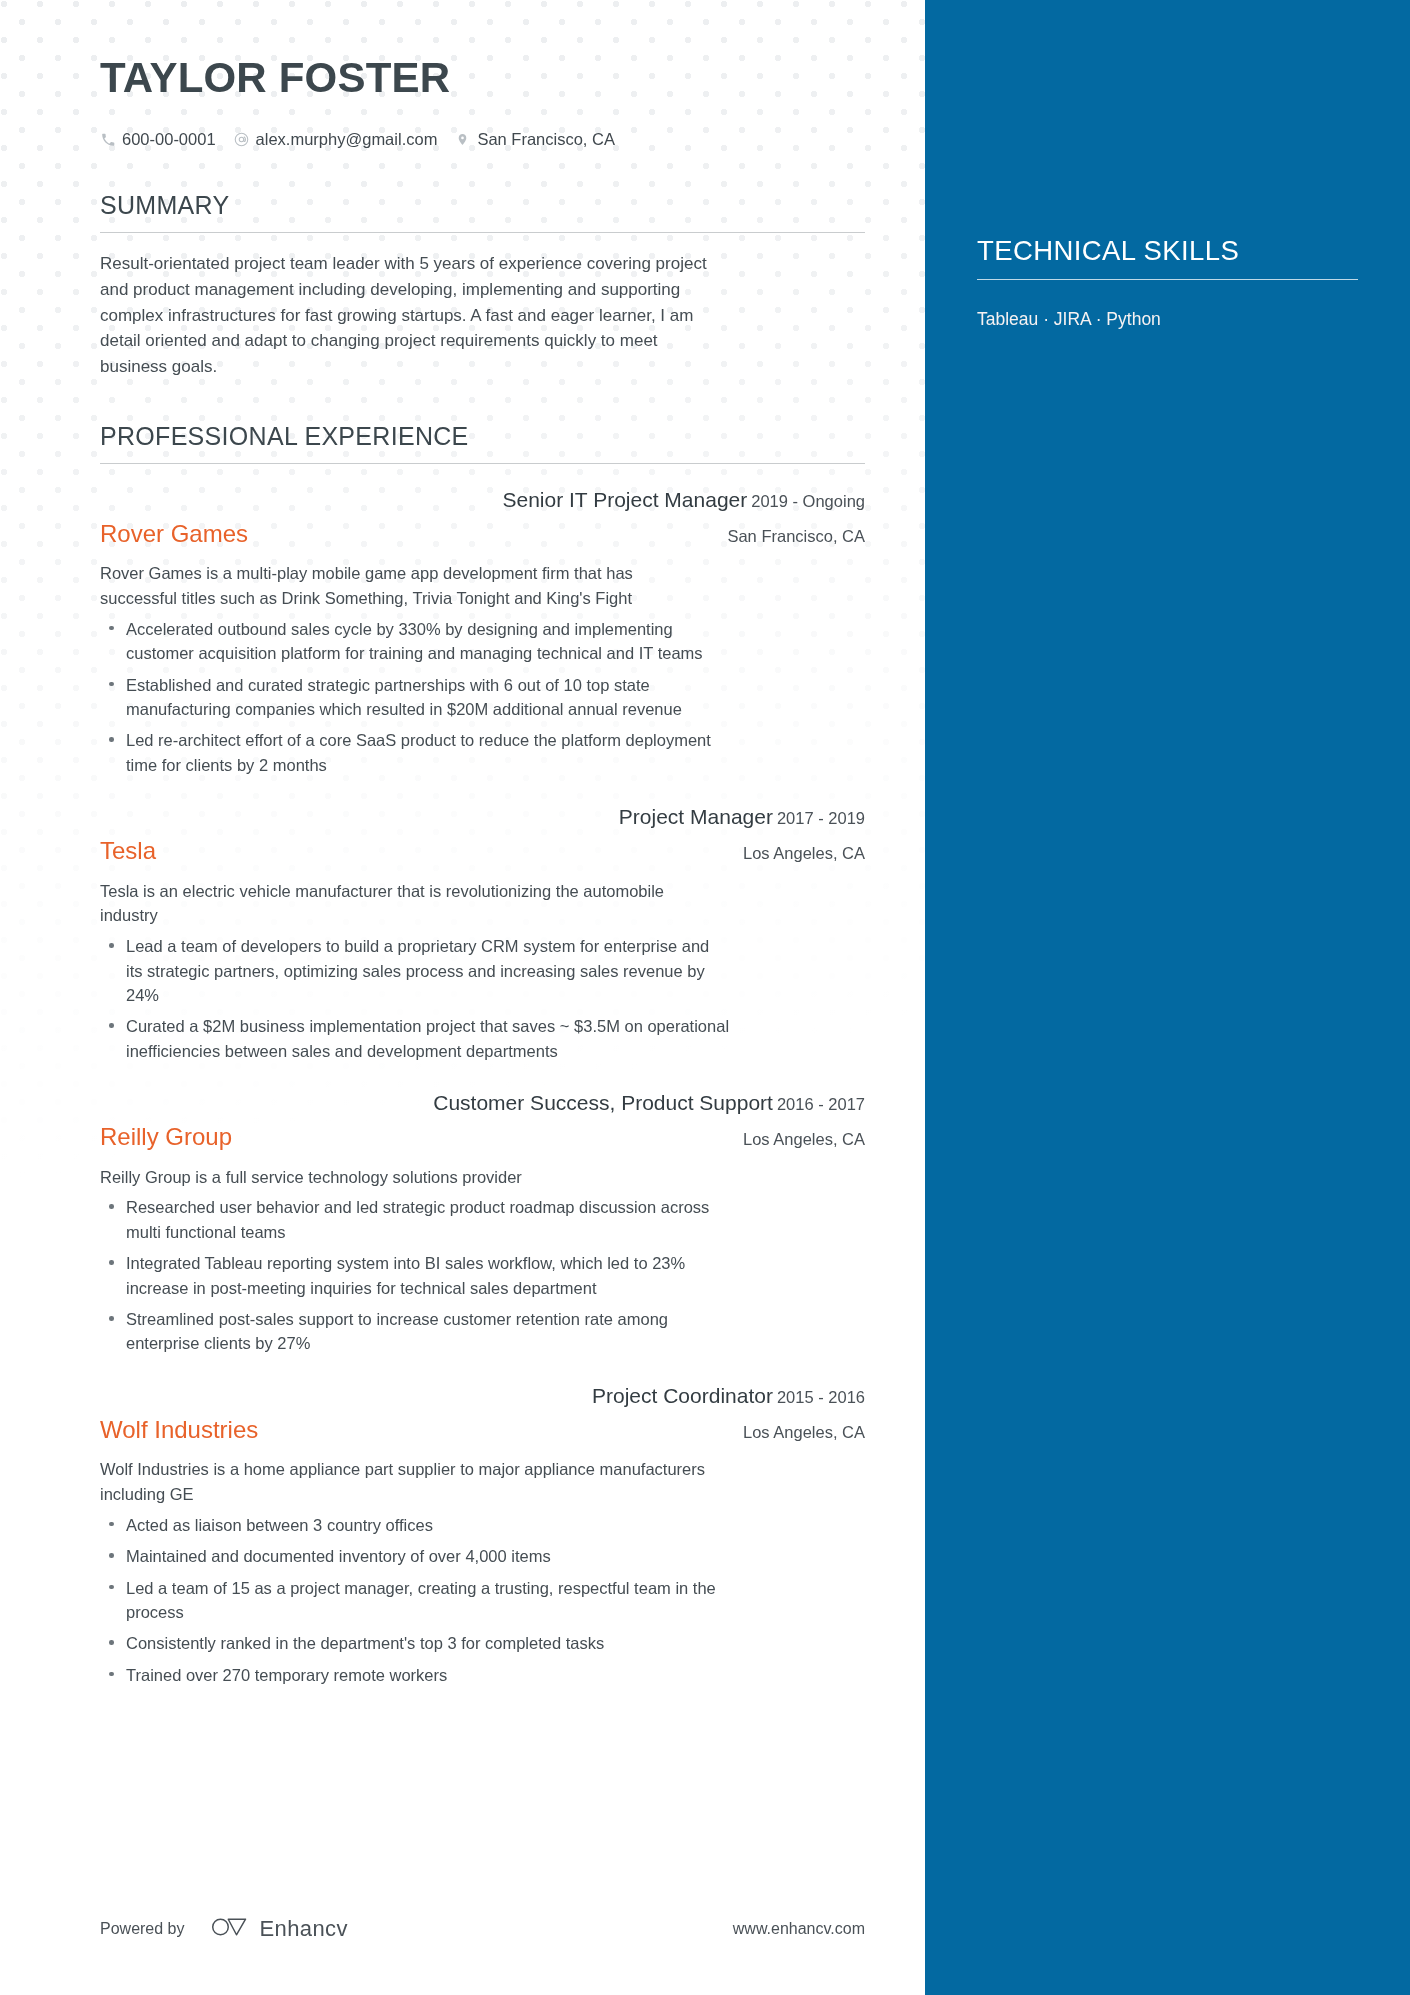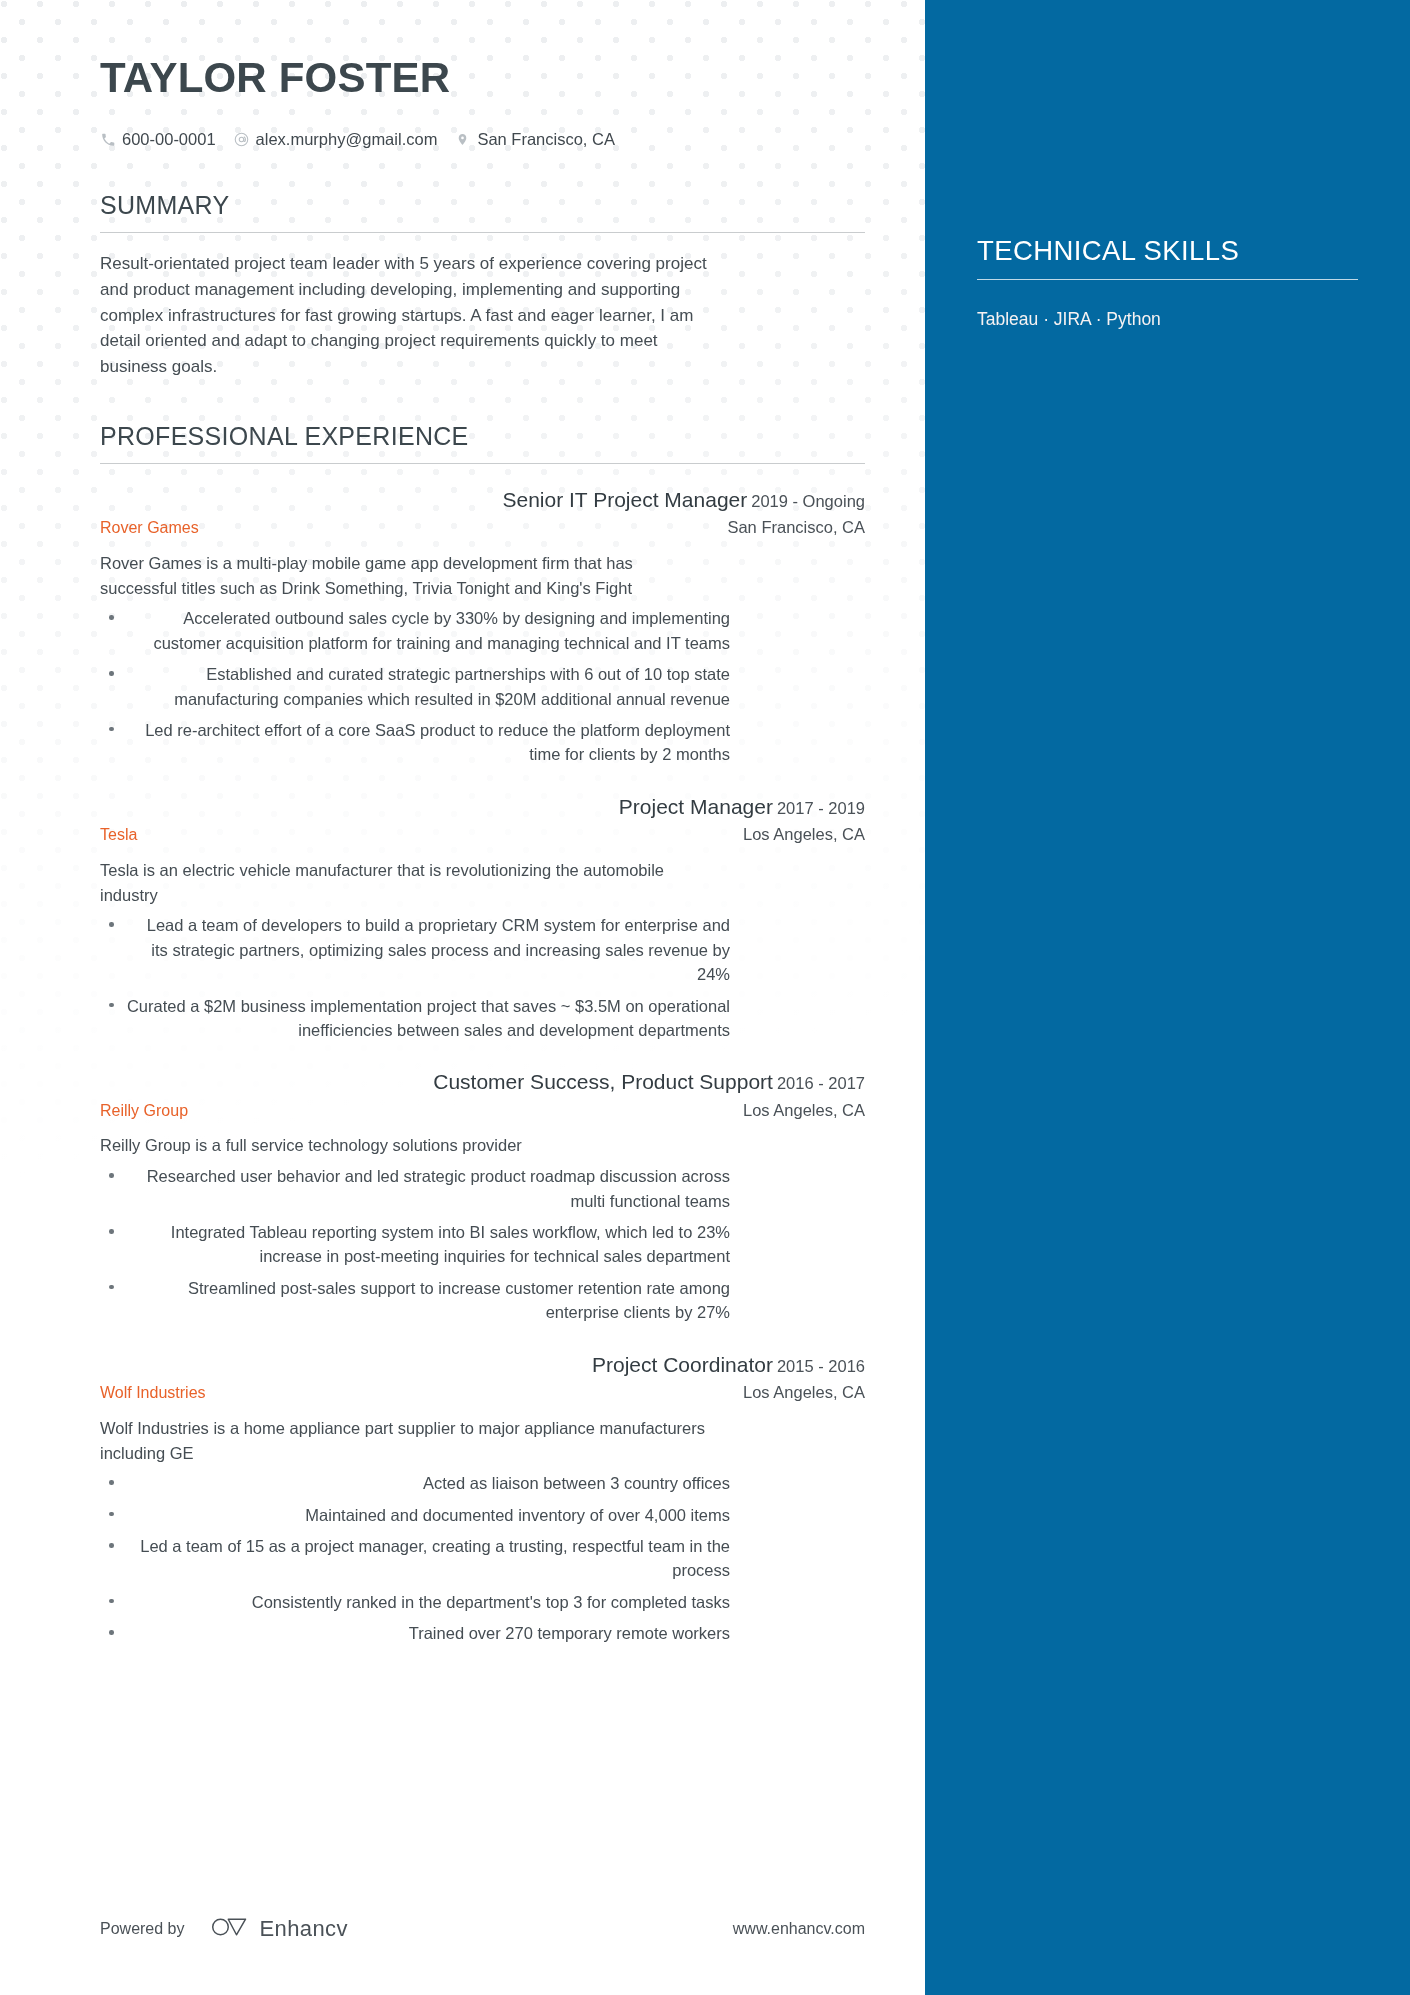--- a/index.html
+++ b/index.html
@@ -88,24 +88,24 @@
     max-width:612px;
   }
 
   
   .job { margin-top:26px; }
   .job:first-of-type { margin-top:22px; }
   .job-line { display:flex; align-items:baseline; justify-content:flex-end; gap:4px; }
   .job-title { font-size:21px; color:#333c42; font-weight:400; line-height:1.3; }
   .job-date { font-size:16.5px; color:#4a5157; white-space:nowrap; }
   .job-line2 { display:flex; align-items:baseline; justify-content:space-between; gap:18px; margin-top:5px; }
-  .job-company { font-size:16px; color:#e8622a; line-height:1.3; }
+  .job-company { font-size:24px; color:#e8622a; line-height:1.3; }
   .job-location { font-size:16.5px; color:#4a5157; white-space:nowrap; }
   .job-desc { margin-top:12px; font-size:16.5px; line-height:1.5; color:#454d53; max-width:608px; }
-  .bullets { margin-top:6px; list-style:none;text-align:right; }
+  .bullets { margin-top:6px; list-style:none; }
   .bullets li {
     position:relative;
     padding-left:26px;
     font-size:16.5px;
     line-height:1.48;
     color:#454d53;
     margin-top:7px;
     max-width:630px;
   }
   .bullets li:first-child { margin-top:5px; }

